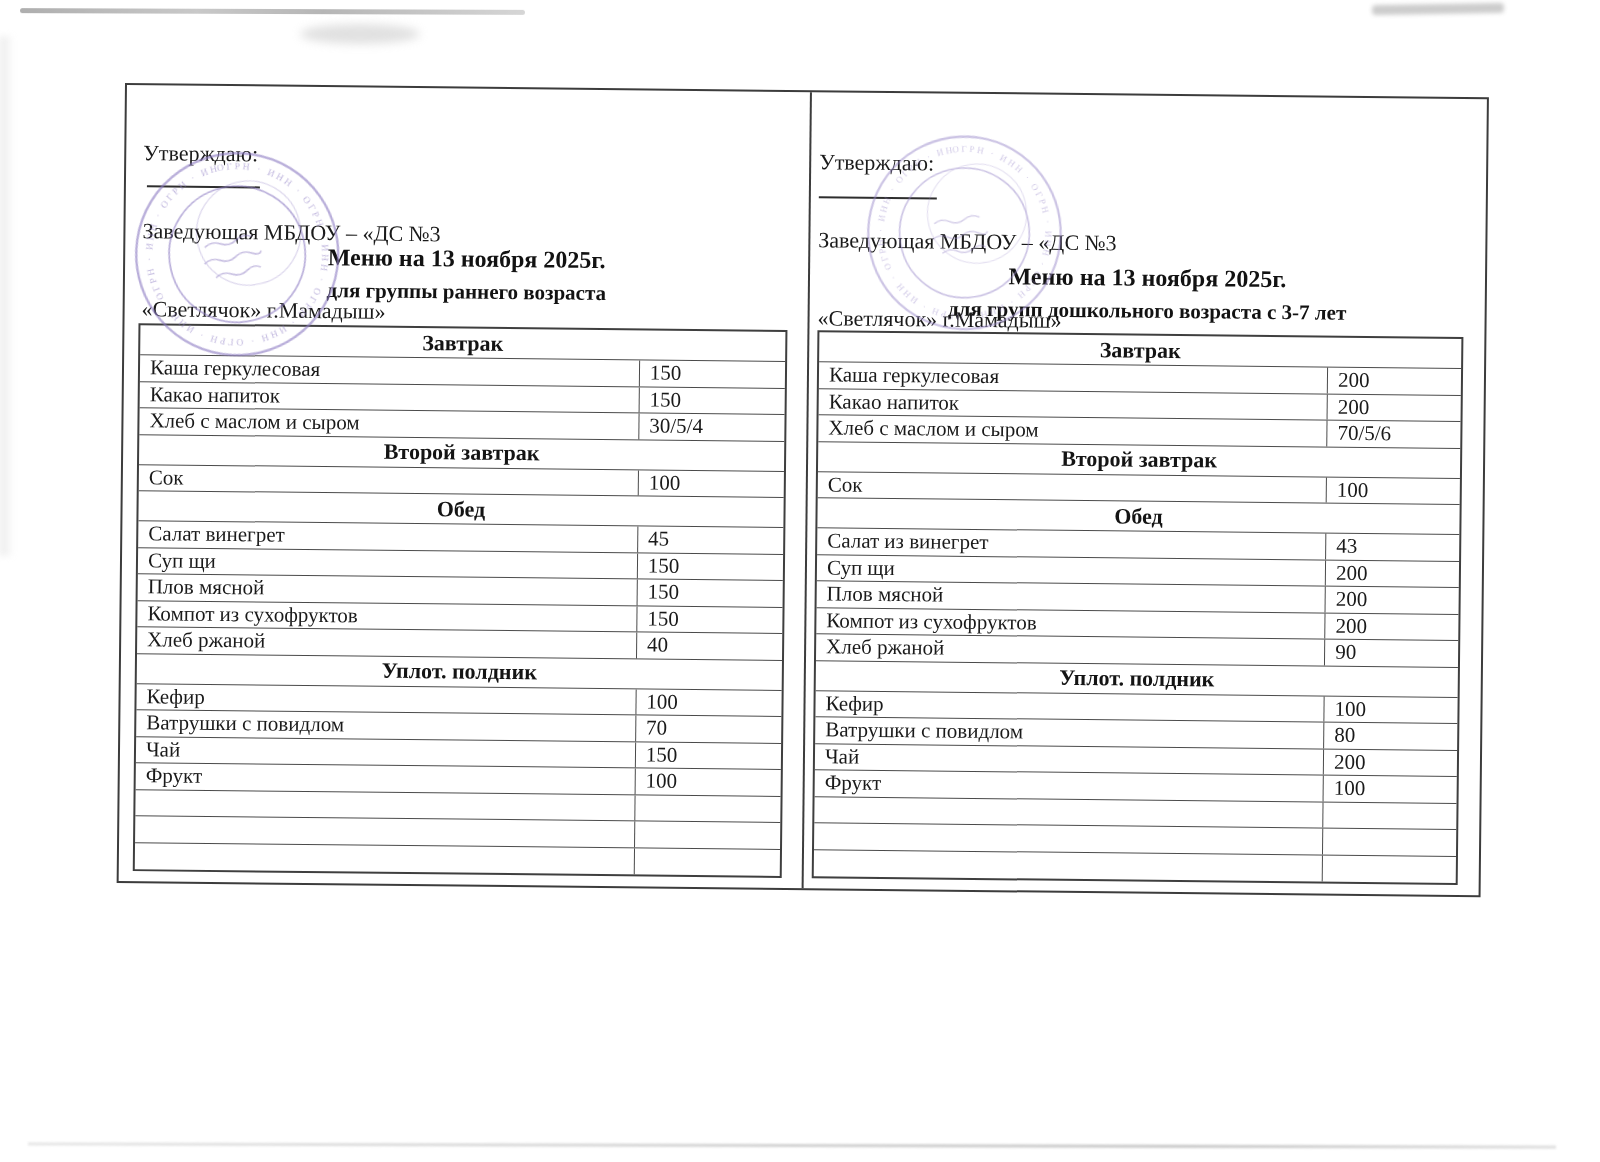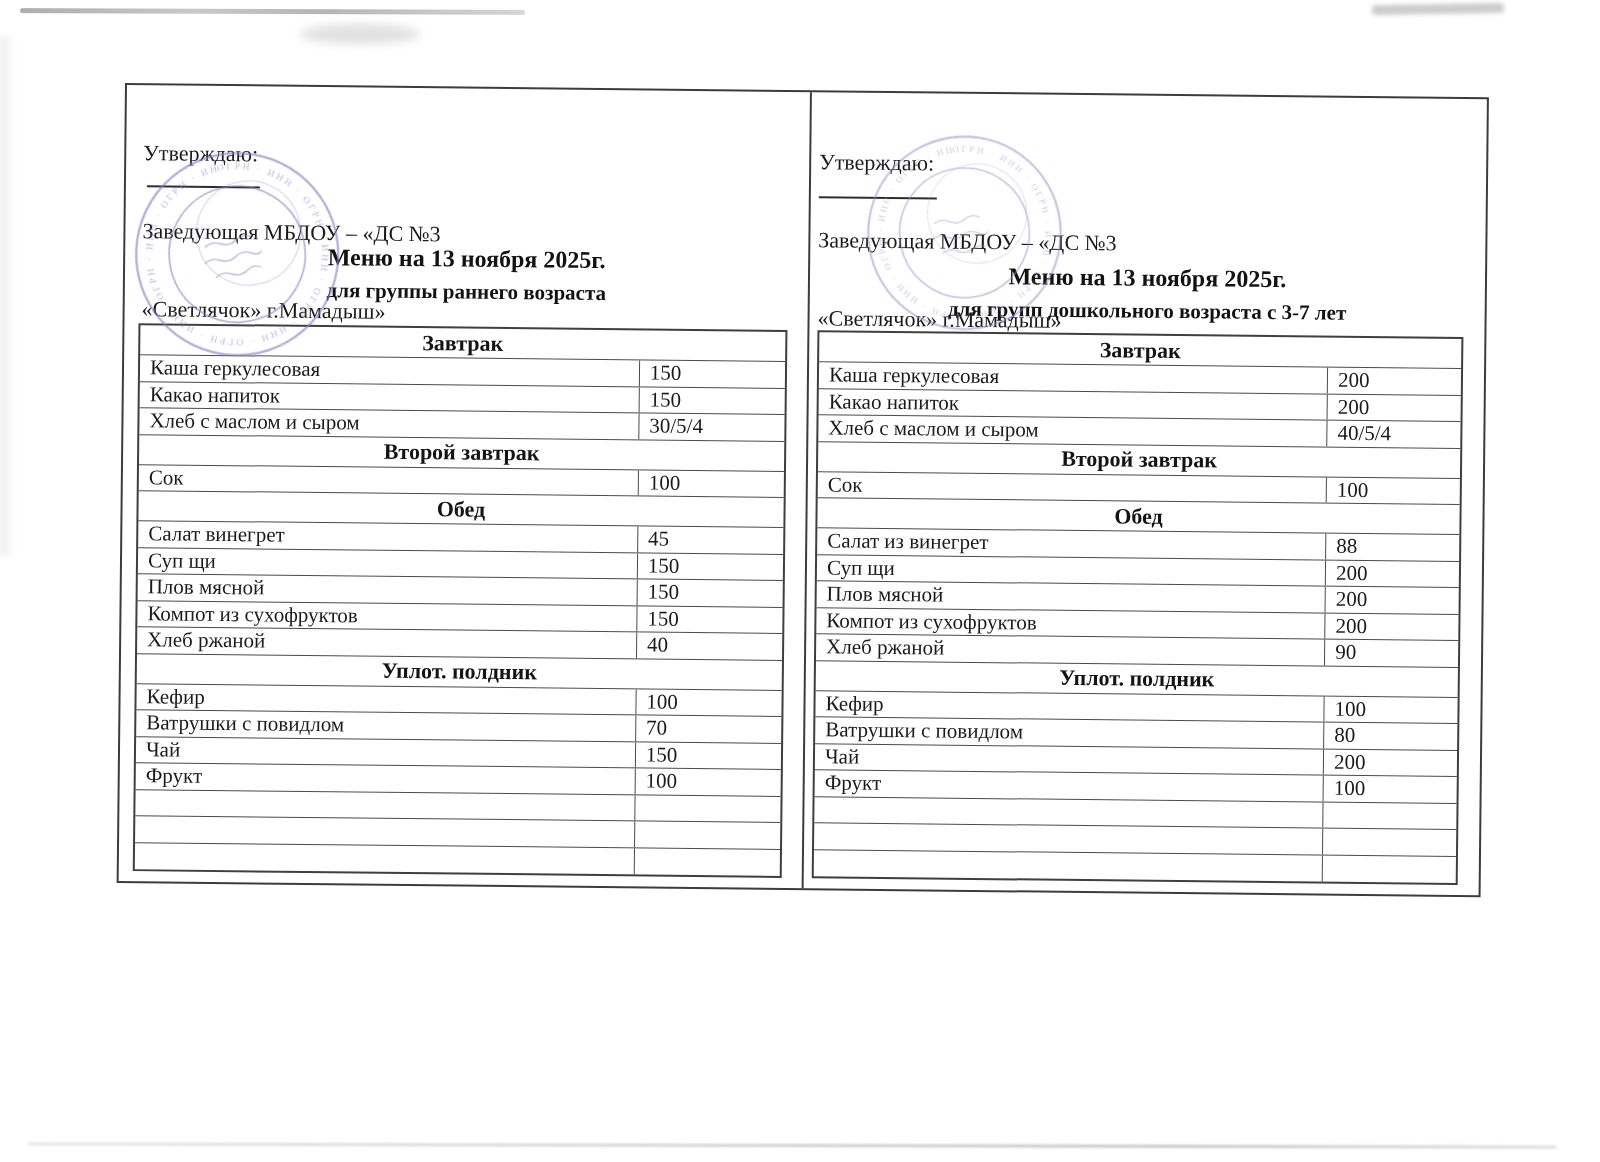--- a/index.html
+++ b/index.html
@@ -231,35 +231,35 @@
         <div class="t-row item">
           <div class="name">Каша геркулесовая</div>
           <div class="amount">200</div>
         </div>
         <div class="t-row item">
           <div class="name">Какао напиток</div>
           <div class="amount">200</div>
         </div>
         <div class="t-row item">
           <div class="name">Хлеб с маслом и сыром</div>
-          <div class="amount">40/5/4</div>
+          <div class="amount">70/5/6</div>
         </div>
         <div class="t-row section">
           <span>Второй завтрак</span>
         </div>
         <div class="t-row item">
           <div class="name">Сок</div>
           <div class="amount">100</div>
         </div>
         <div class="t-row section">
           <span>Обед</span>
         </div>
         <div class="t-row item">
           <div class="name">Салат из винегрет</div>
-          <div class="amount">88</div>
+          <div class="amount">43</div>
         </div>
         <div class="t-row item">
           <div class="name">Суп щи</div>
           <div class="amount">200</div>
         </div>
         <div class="t-row item">
           <div class="name">Плов мясной</div>
           <div class="amount">200</div>
         </div>
         <div class="t-row item">

